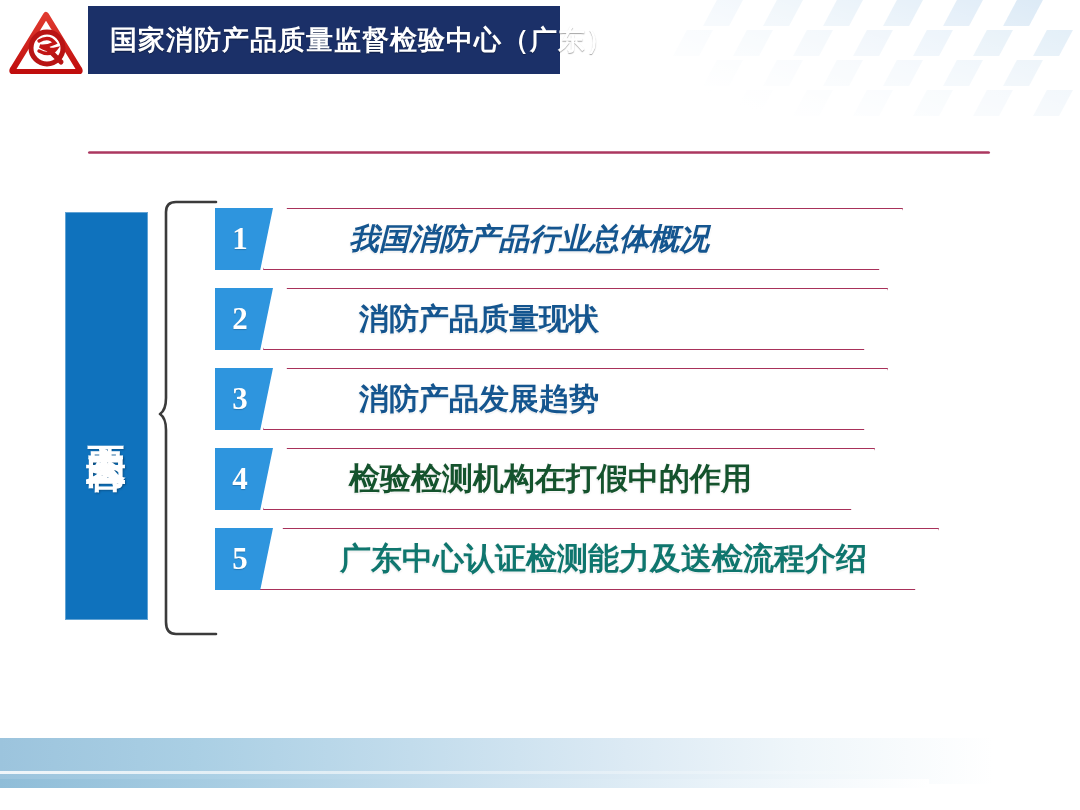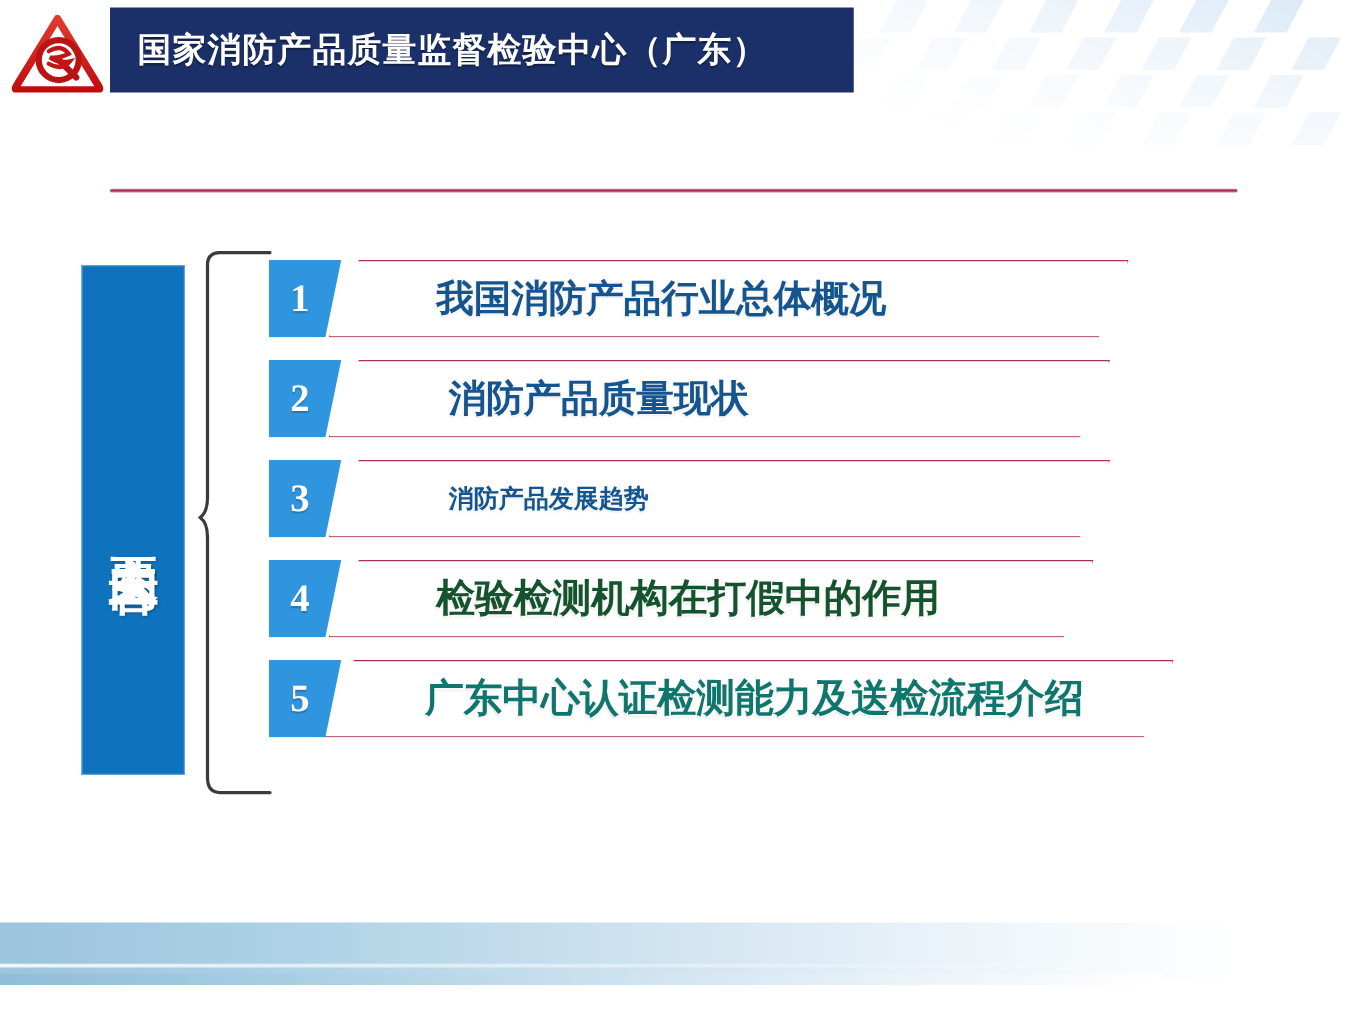--- a/index.html
+++ b/index.html
@@ -45,21 +45,21 @@
     position:absolute;left:0;bottom:36px;width:88%;height:3px;
     background:linear-gradient(90deg,rgba(255,255,255,.85),rgba(255,255,255,.35) 60%,rgba(255,255,255,0));
     pointer-events:none;
   }
 
   
   .logo{
     position:absolute;left:9px;top:10px;width:74px;height:64px;
   }
   .title-bar{
-    position:absolute;left:88px;top:6px;width:595px;height:68px;
+    position:absolute;left:88px;top:6px;width:472px;height:68px;
     background:#1b3068;
     display:flex;align-items:center;
   }
   .title-bar .t{
     color:#ffffff;
     font-size:27px;
     font-weight:bold;
     letter-spacing:1px;
     margin-left:22px;
     white-space:nowrap;
@@ -192,38 +192,38 @@
   </div>
 
   <div class="brace">
     <svg viewBox="0 0 62 440" width="62" height="440" aria-hidden="true">
       <path d="M58 4 L18 4 Q8 4 8 14 L8 200 Q8 212 2 216 Q8 220 8 232 L8 424 Q8 436 18 436 L58 436" fill="none" stroke="#3b3b3b" stroke-width="2.6" stroke-linecap="round" stroke-linejoin="round"></path>
     </svg>
   </div>
 
   <div class="list" id="list">
       <div class="row" style="top: 12px; width: 100%;">
-        <div class="band" style="left: 48px; width: 640px; border-color: rgb(168, 49, 90); clip-path: polygon(24px 0px, 100% 0px, calc(100% - 24px) 100%, 0px 100%);">
+        <div class="band" style="left: 48px; width: 640px; border-color: rgb(168, 49, 90); clip-path: polygon(24px 0px, 100% 0px, calc(100% - 24px) 100%, 0px 100%); font-style: italic;">
           <div class="bt" style="left: 85px; font-size: 30px; top: 50%; transform: translateY(-50%); color: rgb(20, 85, 143);">我国消防产品行业总体概况</div>
         </div>
         <div class="num-badge" style="background: rgb(46, 149, 222);">
           <span class="n">1</span>
         </div>
       </div>
       <div class="row" style="top: 92px; width: 100%;">
         <div class="band" style="left: 48px; width: 625px; border-color: rgb(168, 49, 90); clip-path: polygon(24px 0px, 100% 0px, calc(100% - 24px) 100%, 0px 100%);">
           <div class="bt" style="left: 95px; font-size: 30px; top: 50%; transform: translateY(-50%); color: rgb(20, 85, 143);">消防产品质量现状</div>
         </div>
         <div class="num-badge" style="background: rgb(46, 149, 222);">
           <span class="n">2</span>
         </div>
       </div>
       <div class="row" style="top: 172px; width: 100%;">
         <div class="band" style="left: 48px; width: 625px; border-color: rgb(168, 49, 90); clip-path: polygon(24px 0px, 100% 0px, calc(100% - 24px) 100%, 0px 100%);">
-          <div class="bt" style="left: 95px; font-size: 20px; top: 50%; transform: translateY(-50%); color: rgb(20, 85, 143);">消防产品发展趋势</div>
+          <div class="bt" style="left: 95px; font-size: 30px; top: 50%; transform: translateY(-50%); color: rgb(20, 85, 143);">消防产品发展趋势</div>
         </div>
         <div class="num-badge" style="background: rgb(46, 149, 222);">
           <span class="n">3</span>
         </div>
       </div>
       <div class="row" style="top: 252px; width: 100%;">
         <div class="band" style="left: 48px; width: 612px; border-color: rgb(168, 49, 90); clip-path: polygon(24px 0px, 100% 0px, calc(100% - 24px) 100%, 0px 100%);">
           <div class="bt" style="left: 85px; font-size: 31px; top: 50%; transform: translateY(-50%); color: #14532d;">检验检测机构在打假中的作用</div>
         </div>
         <div class="num-badge" style="background: rgb(46, 149, 222);">

